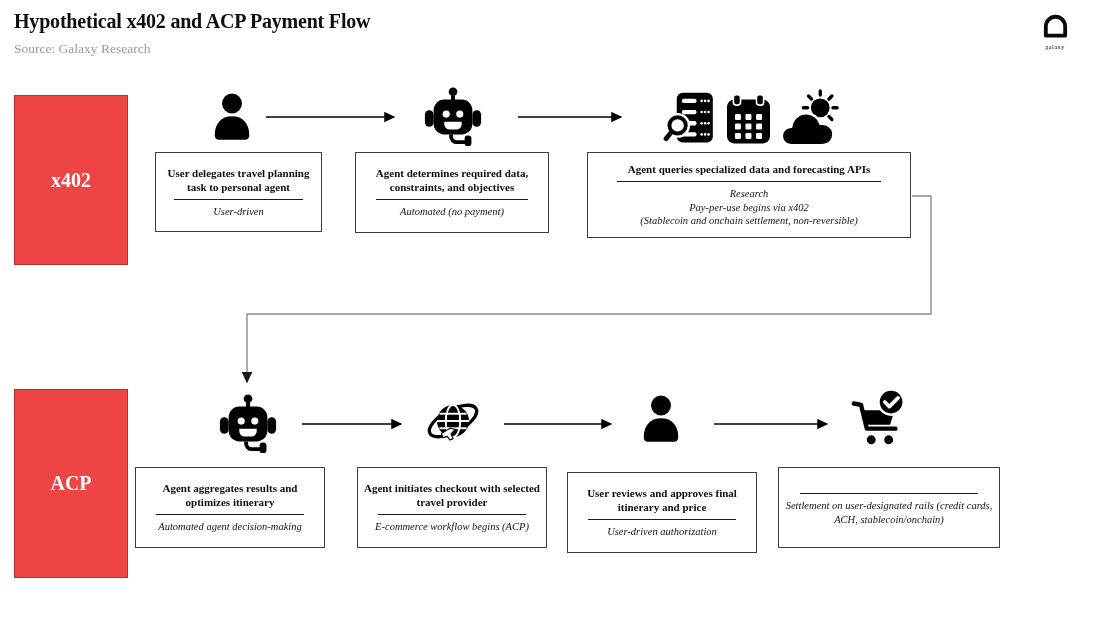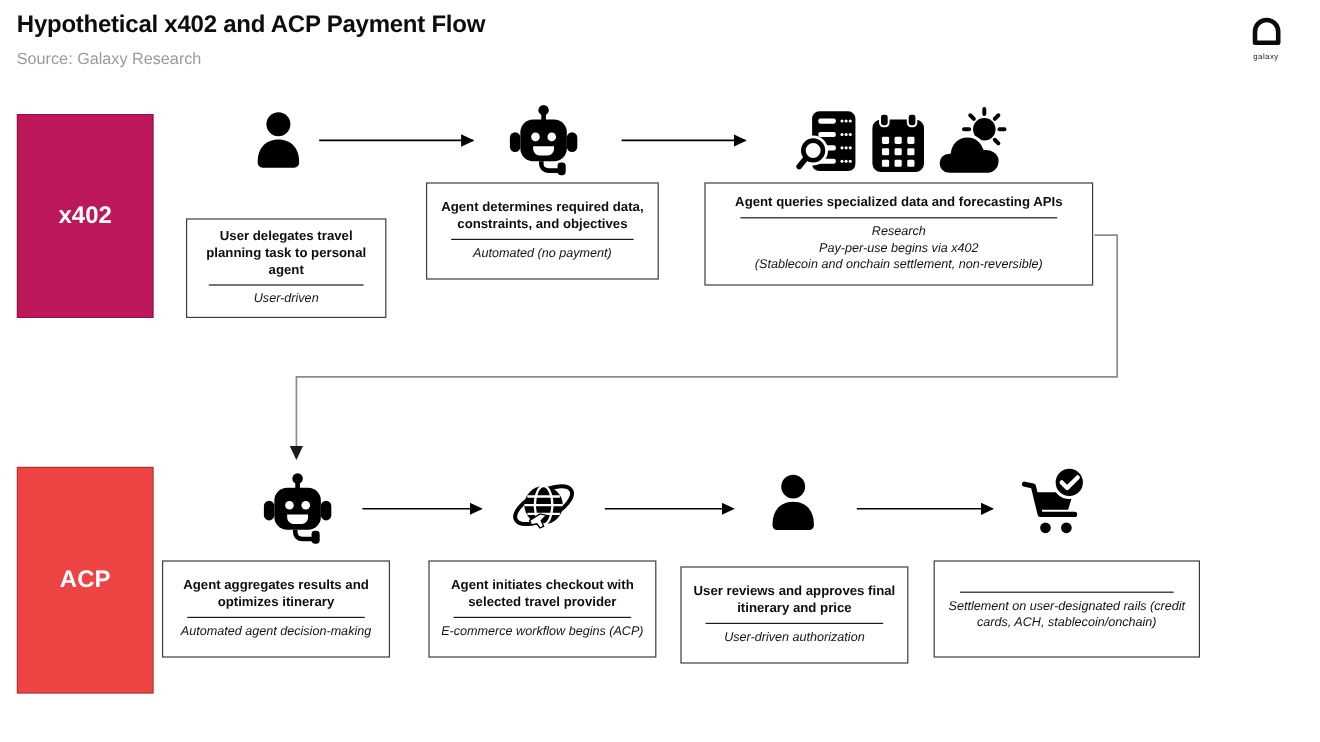--- a/index.html
+++ b/index.html
@@ -1,18 +1,18 @@
 <!DOCTYPE html>
 <html><head>
 <meta charset="utf-8">
 <style>
   html,body{margin:0;padding:0;background:#fff;}
   .stage{
     position:relative;width:1100px;height:618px;background:#fff;overflow:hidden;
-    font-family:Liberation Sans, sans-serif;color:#111;
+    font-family:Liberation Serif, serif;color:#111;
   }
   .page-title{position:absolute;left:14px;top:10px;font-size:20px;font-weight:600;letter-spacing:-0.2px;color:#0d0d0d;}
   .source-note{position:absolute;left:14px;top:41px;font-size:13.5px;color:#9a9a9a;}
   .brand{position:absolute;left:1038px;top:13px;width:34px;text-align:center;}
   .brand-label{font-size:6.5px;color:#1a1a1a;letter-spacing:0.4px;margin-top:1px;}
   .lane{
     position:absolute;left:14px;width:114px;display:flex;align-items:center;justify-content:center;
     color:#fff;font-size:20px;font-weight:600;border:1px solid rgba(0,0,0,0.25);box-sizing:border-box;
   }
   .lane-x402{top:95px;height:170px;}
@@ -36,21 +36,21 @@
   <div class="page-title">Hypothetical x402 and ACP Payment Flow</div>
   <div class="source-note">Source: Galaxy Research</div>
 
   <div class="brand">
     <svg width="27" height="25" viewBox="0 0 24 22">
       <path d="M3.4 20 v-8.2 a8.6 8.6 0 0 1 17.2 0 V20 z" fill="none" stroke="#0a0a0a" stroke-width="3.4" stroke-linejoin="round"></path>
     </svg>
     <div class="brand-label">galaxy</div>
   </div>
 
-  <div class="lane lane-x402" style="background-color: #be185d;">
+  <div class="lane lane-x402" style="background-color: #ef4444;">
     <span>x402</span>
   </div>
   <div class="lane lane-acp" style="background-color: #ef4444;">
     <span>ACP</span>
   </div>
 
   <svg class="overlay" width="1100" height="618">
     <defs>
       <marker id="ah-black" markerWidth="10" markerHeight="9" refX="7.5" refY="4" orient="auto">
         <path d="M0 0 L8.5 4 L0 8 z" fill="#000"></path>
@@ -144,21 +144,21 @@
         <line x1="62" y1="20" x2="57.5" y2="20"></line>
         <line x1="56.5" y1="32.5" x2="53.3" y2="29.3"></line>
         <line x1="31.5" y1="7.5" x2="34.7" y2="10.7"></line>
         <line x1="26" y1="20" x2="30.5" y2="20"></line>
       </g>
       <circle cx="44" cy="20" r="10"></circle>
       <path d="M13 60 C6.9 60 3 55.2 3 50.2 C3 44.6 7 40.6 13 40.4 C14.2 31.6 21 26 29 26 C36.2 26 42.2 30.4 44.3 37.2 C51.4 36.4 58 41.4 58 48.2 C58 55 53 60 46 60 Z" stroke="#fff" stroke-width="2.6"></path>
     </svg>
   </div>
 
-  <div class="box" style="left:155px;top:152px;width:167px;min-height:80px;margin-top:30px;">
+  <div class="box" style="left:155px;top:152px;width:167px;min-height:80px;">
     <div class="box-title">User delegates travel planning task to personal agent</div>
     <div class="box-divider"></div>
     <div class="box-sub">User-driven</div>
   </div>
 
   <div class="box" style="left:355px;top:152px;width:194px;min-height:81px;">
     <div class="box-title">Agent determines required data, constraints, and objectives</div>
     <div class="box-divider"></div>
     <div class="box-sub">Automated (no payment)</div>
   </div>

